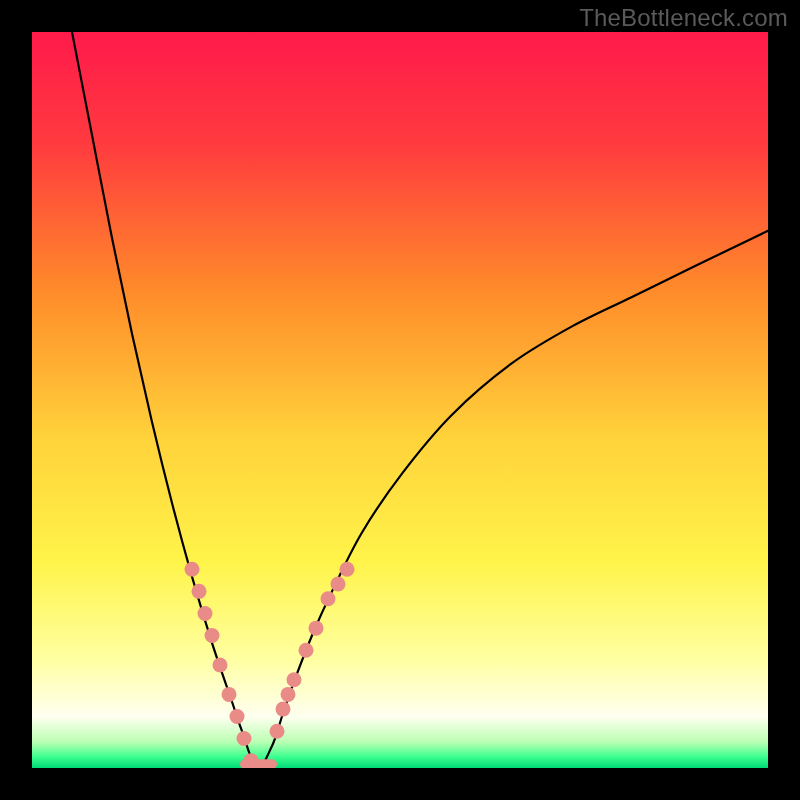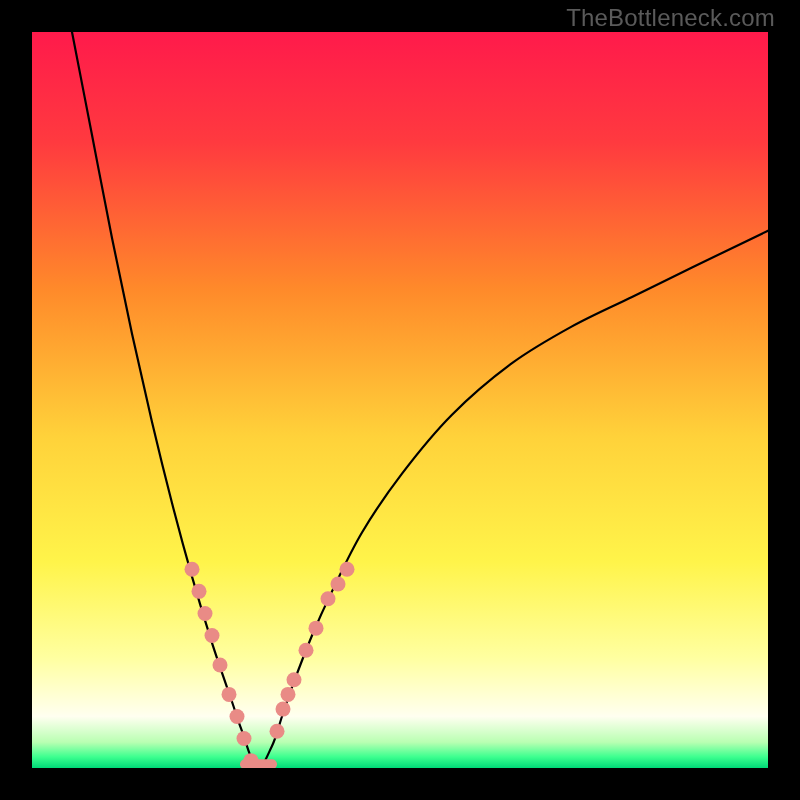--- a/index.html
+++ b/index.html
@@ -24,21 +24,21 @@
     height: 736px;
     overflow: hidden;
   }
   .gradient-bg {
     position: absolute;
     inset: 0;
   }
   .watermark {
     position: absolute;
     top: 4px;
-    right: 25px;
+    right: 12px;
     color: #5a5a5a;
     font-size: 24px;
     font-weight: 400;
     letter-spacing: 0.2px;
     white-space: nowrap;
   }
   svg.curve-layer,
   svg.points-layer {
     position: absolute;
     inset: 0;

